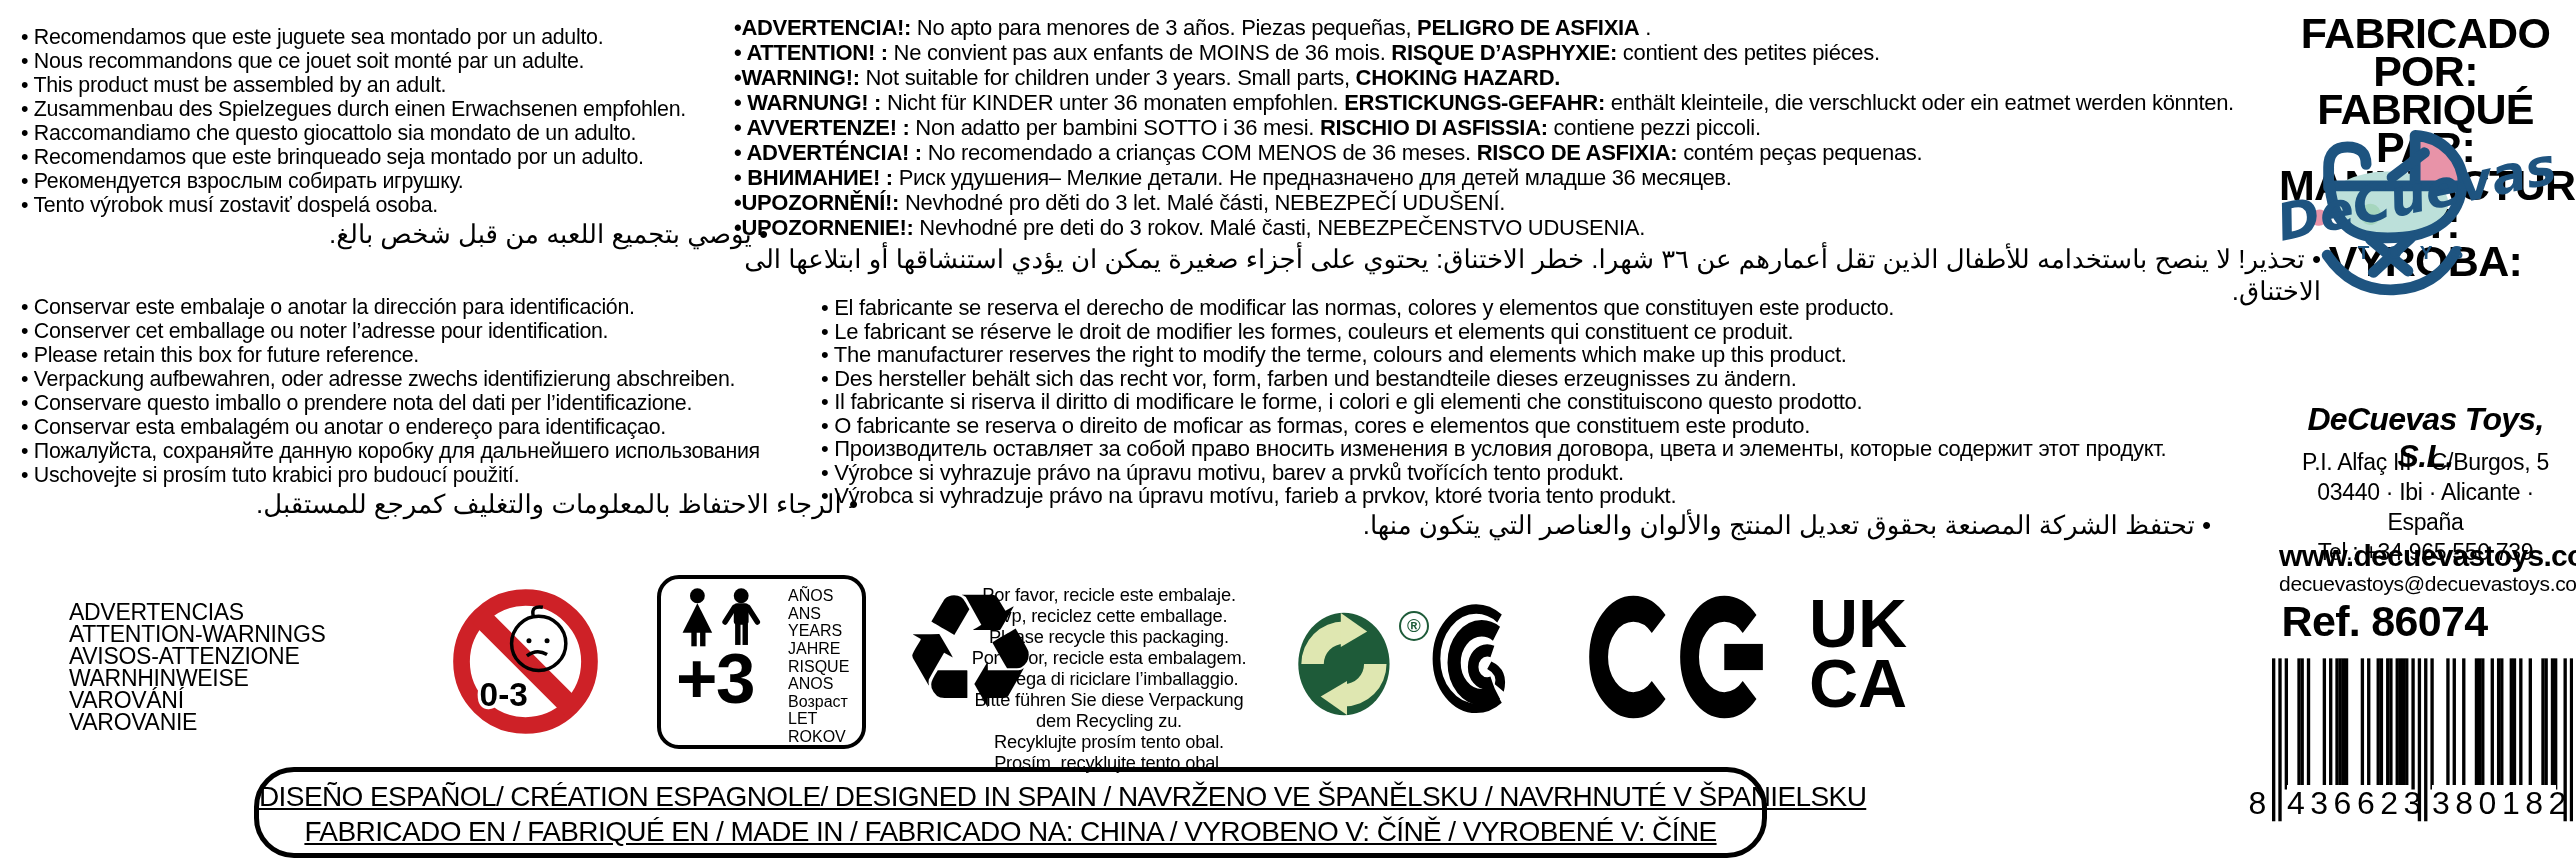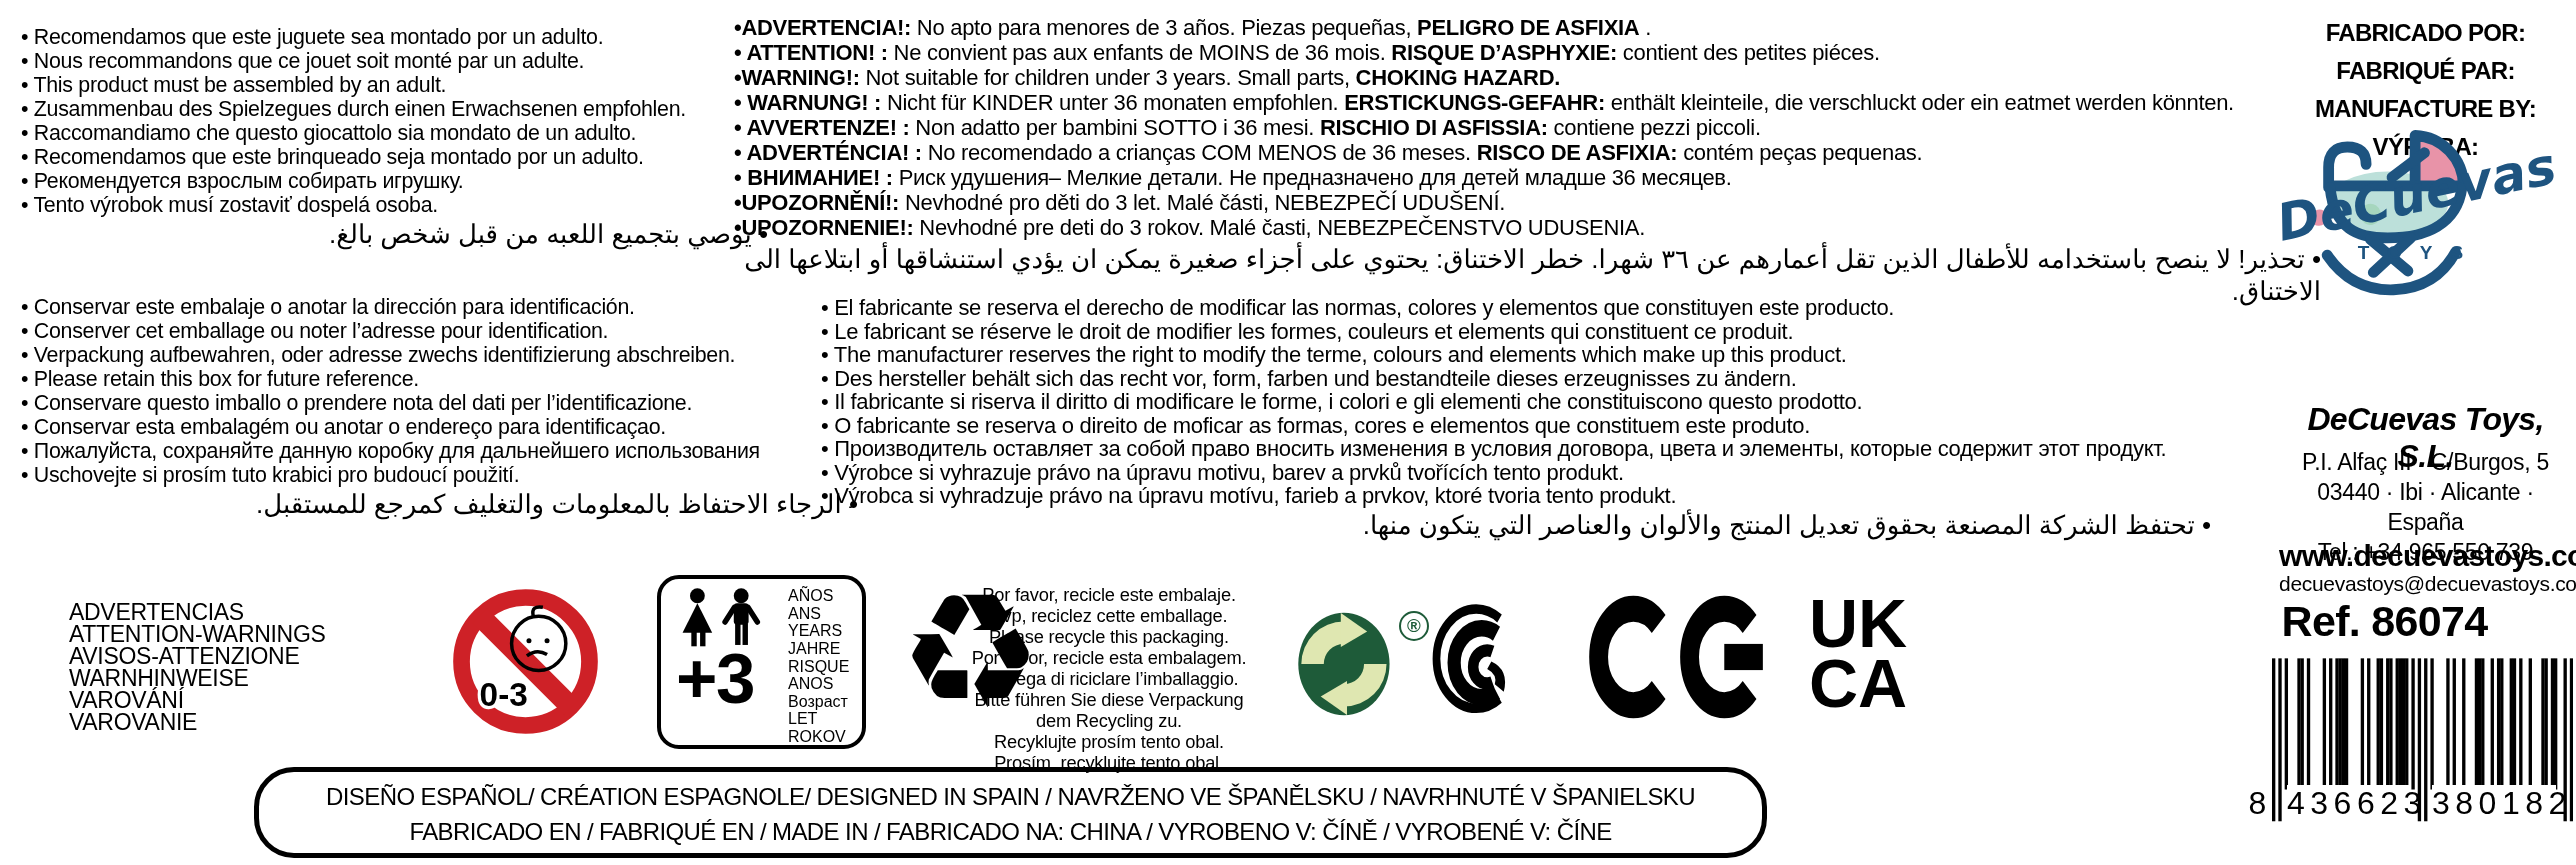--- a/index.html
+++ b/index.html
@@ -26,38 +26,38 @@
   .warn-ar{direction:rtl;text-align:right;font-size:26px;line-height:32px;margin-top:2.8px;white-space:normal;letter-spacing:0;}
   .modify{position:absolute;left:821px;top:296px;width:1390px;font-size:22px;line-height:23.5px;letter-spacing:-0.3px;}
   .modify .ln{white-space:normal;padding-left:19.4px;text-indent:-19.4px;}
   .modify .rtl{padding-left:0;text-indent:0;}
   .recycle-text{position:absolute;left:964px;top:584px;width:290px;text-align:center;
     font-size:18.3px;line-height:21px;letter-spacing:-0.2px;}
 
   
   .bottom-box{position:absolute;left:254px;top:767px;width:1513px;height:91px;
     border:5.5px solid #000;border-radius:40px;text-align:center;padding-top:7px;
-    font-size:24px;line-height:35px;letter-spacing:-0.6px;white-space:nowrap;}
+    font-size:28px;line-height:35px;letter-spacing:-0.6px;white-space:nowrap;text-decoration:underline;}
 
   
   .sign{position:absolute;}
   .age-box{position:absolute;left:657px;top:575px;width:209px;height:174px;border:4.8px solid #000;border-radius:22px;background:#fff;}
   .age-words{position:absolute;left:127px;top:8.3px;font-size:16px;line-height:17.6px;letter-spacing:0;}
   .age-plus{position:absolute;left:15px;top:59px;font-size:71px;font-weight:bold;letter-spacing:-1.4px;}
   .mobius{position:absolute;left:899px;top:572px;font-size:160px;line-height:160px;font-family:"DejaVu Sans",sans-serif;color:#000;}
 
   .greendot{position:absolute;left:1294px;top:608px;width:145px;height:114px;}
   .greendot .reg{position:absolute;left:105px;top:2.8px;width:30px;height:30px;border:2.8px solid var(--gdark);
     border-radius:50%;color:var(--gdark);font-size:18.7px;line-height:25.6px;text-align:center;font-weight:bold;}
 
   .ukca{position:absolute;left:1809px;top:593px;font-size:68px;line-height:60px;font-weight:bold;letter-spacing:0;}
 
   
   .rcol{position:absolute;left:2279px;top:0;width:293px;text-align:center;}
-  .madeby{position:absolute;left:0;top:14px;width:100%;font-size:24px;line-height:38px;font-weight:bold;letter-spacing:-0.7px;}
+  .madeby{position:absolute;left:0;top:14px;width:100%;font-size:43px;line-height:38px;font-weight:bold;letter-spacing:-0.7px;}
   .logo-icon{position:absolute;left:28px;top:115px;width:173px;height:188px;}
   .brand-script{position:absolute;left:-4.1px;top:167px;width:263px;text-align:center;transform:rotate(-12deg);
     font-family:"DejaVu Sans",sans-serif;font-style:italic;font-weight:bold;font-size:51px;color:var(--blue);letter-spacing:0px;}
   .brand-sub{position:absolute;left:0;top:242px;width:263px;text-align:center;font-size:19px;color:var(--blue);
     letter-spacing:18px;text-indent:18px;font-weight:bold;}
   .company{position:absolute;left:0;top:401px;width:100%;font-size:32px;font-weight:bold;letter-spacing:-0.7px;font-style:italic;}
   .addr{position:absolute;left:0;top:447px;width:100%;font-size:23px;line-height:30px;letter-spacing:-0.3px;}
   .www{position:absolute;left:0;top:539px;width:100%;font-size:30px;font-weight:bold;letter-spacing:-0.7px;}
   .email{position:absolute;left:0;top:572px;width:100%;font-size:21px;letter-spacing:-0.3px;}
   .ref{position:absolute;left:-41px;top:597px;width:100%;font-size:43px;font-weight:bold;letter-spacing:-0.7px;text-align:center;}
@@ -88,22 +88,22 @@
         <div class="ln">• Tento výrobok musí zostaviť dospelá osoba.</div>
       </div>
     <div class="ln rtl">• يوصي بتجميع اللعبه من قبل شخص بالغ.</div>
   </section>
 
   <section class="list b2">
     <div>
 
     <div class="ln">• Conservar este embalaje o anotar la dirección para identificación.</div>
         <div class="ln">• Conserver cet emballage ou noter l’adresse pour identification.</div>
+        <div class="ln">• Please retain this box for future reference.</div>
         <div class="ln">• Verpackung aufbewahren, oder adresse zwechs identifizierung abschreiben.</div>
-        <div class="ln">• Please retain this box for future reference.</div>
         <div class="ln">• Conservare questo imballo o prendere nota del dati per l’identificazione.</div>
         <div class="ln">• Conservar esta embalagém ou anotar o endereço para identificaçao.</div>
         <div class="ln">• Пожалуйста, сохраняйте данную коробку для дальнейшего использования</div>
         <div class="ln">• Uschovejte si prosím tuto krabici pro budoucí použití.</div>
       </div>
     <div class="ln rtl">• الرجاء الاحتفاظ بالمعلومات والتغليف كمرجع للمستقبل.</div>
   </section>
 
   <section class="headings">
 

